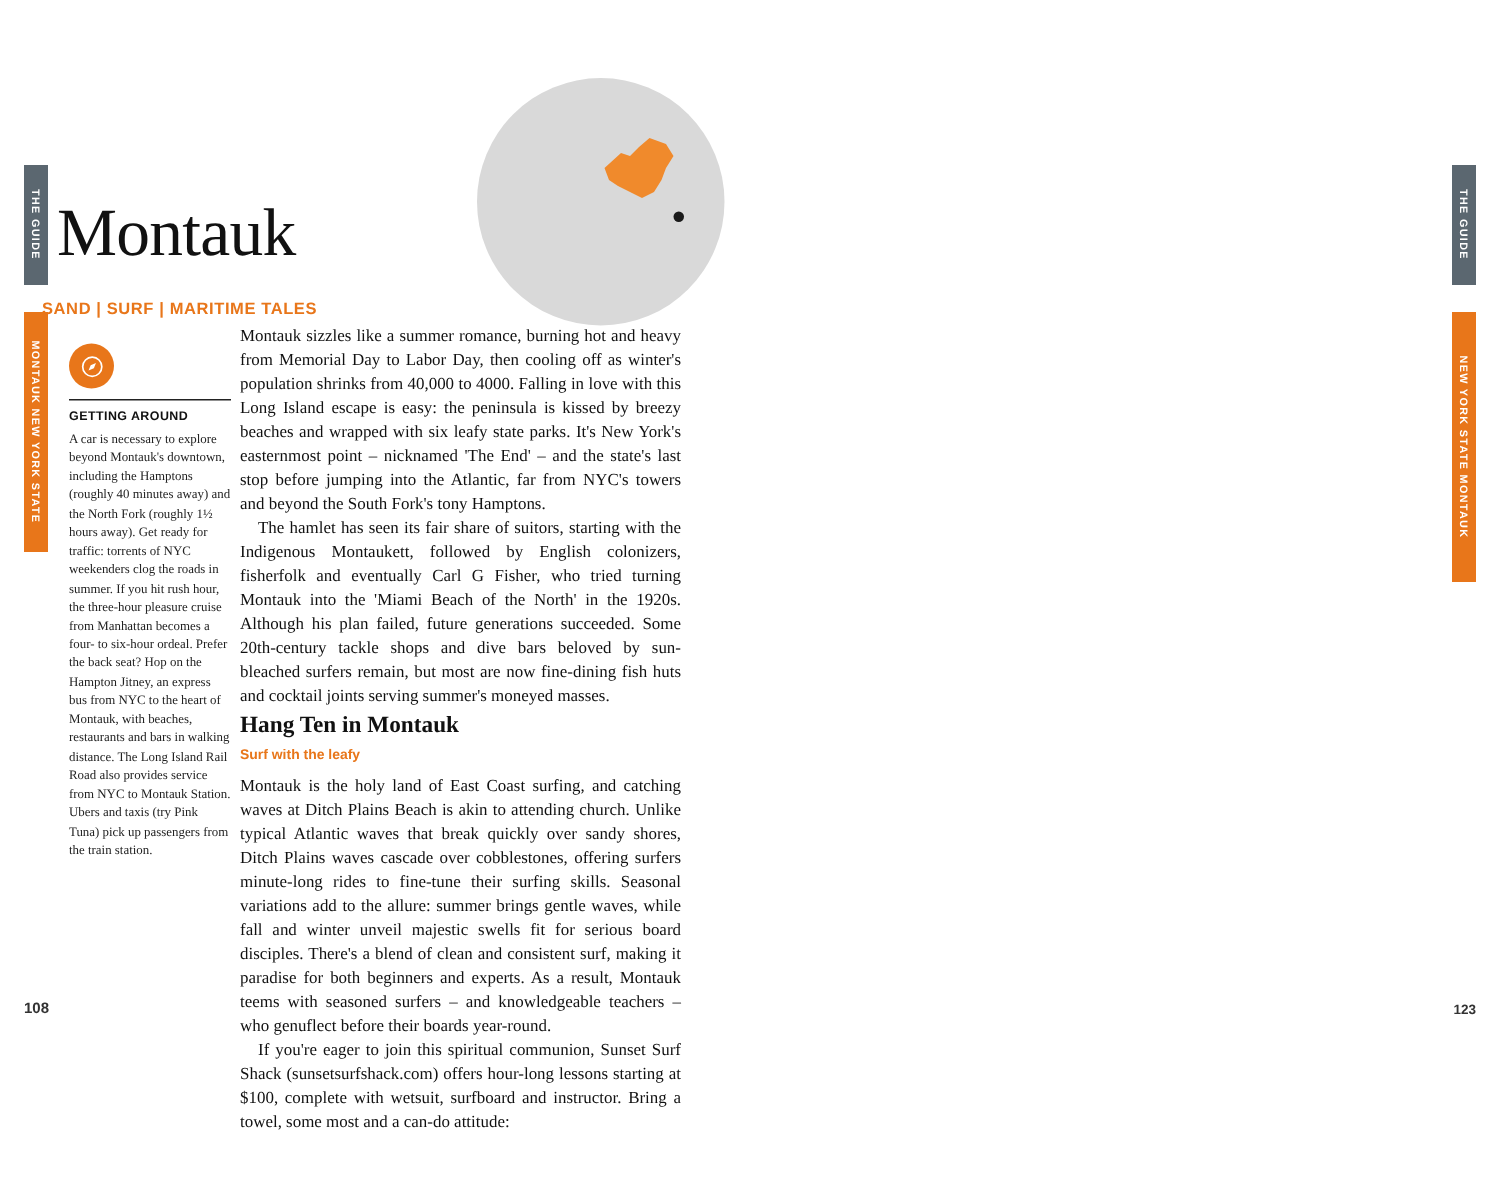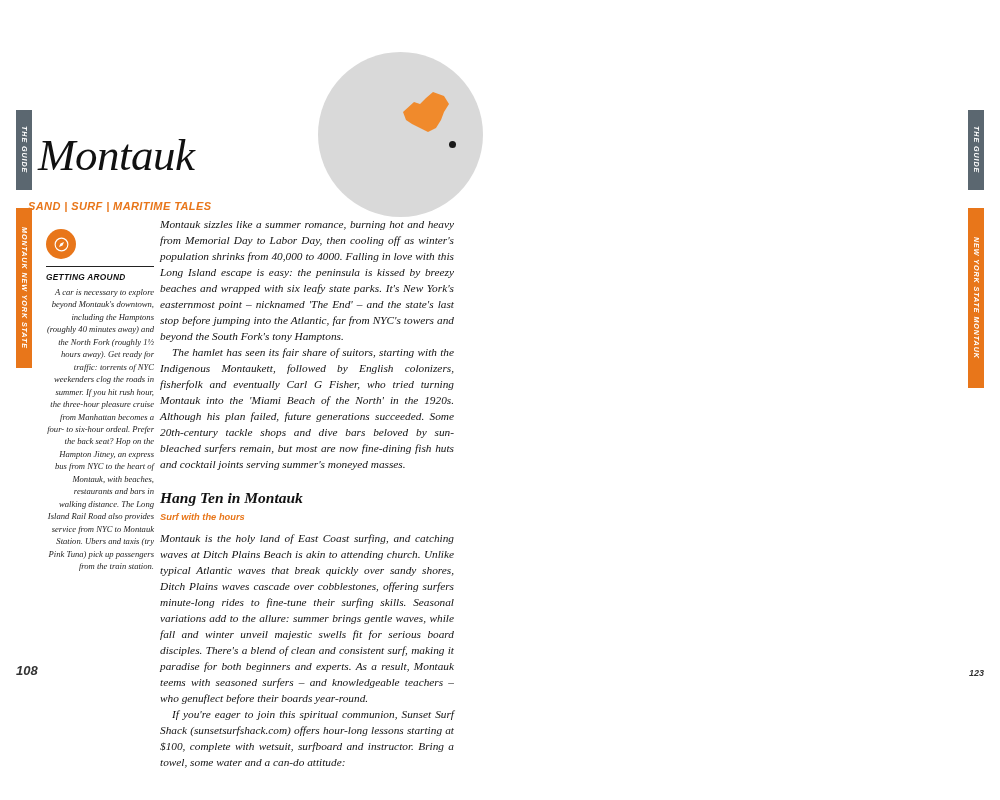--- a/index.html
+++ b/index.html
@@ -4,21 +4,21 @@
 <style>
   * { box-sizing: border-box; }
   html, body { margin:0; padding:0; }
   body {
     width:1000px; height:800px;
     font-family:"Liberation Serif", serif;
     background:#ffffff;
     overflow:hidden;
     position:relative;
   }
-  .page { position:absolute; top:0; width:500px; height:700px; background:#fff;font-style:italic; }
+  .page { position:absolute; top:0; width:500px; height:700px; background:#fff; }
   .page-left { left:0; }
   .page-right { left:500px; }
 
   
   .side-tab {
     position:absolute; width:16px;
     writing-mode:vertical-rl;
     text-orientation:mixed;
     font-family:"Liberation Sans", sans-serif;
     font-size:7.2px; letter-spacing:0.9px;
@@ -56,40 +56,40 @@
     display:flex; align-items:center; justify-content:center; color:#fff;
   }
   .ga-rule { width:100%; height:1px; background:#222; margin:7px 0 5px; }
   .ga-title {
     font-family:"Liberation Sans", sans-serif;
     font-size:8.3px; font-weight:700; letter-spacing:0.3px; color:#111;
     margin-bottom:4px;
   }
   .ga-body {
     font-family:"Liberation Serif", serif;
-    font-size:8.6px; line-height:1.45; color:#222; text-align:right;
+    font-size:8.6px; line-height:1.45; color:#222; text-align:left;
   }
 
   .lcol {
     position:absolute; left:160px; top:216px; width:294px;
     font-size:11.3px; line-height:1.42; color:#111; text-align:justify;
   }
   .lcol p { margin:0; text-indent:0; }
   .lcol p + p { text-indent:12px; }
   .sub-h {
     font-family:"Liberation Serif", serif;
-    font-size:15.5px; font-weight:700; color:#111; margin:14px 0 2px;
+    font-size:15.5px; font-weight:700; color:#111; margin:0 0 2px;
   }
   .sub-k {
     font-family:"Liberation Sans", sans-serif;
     font-size:9.3px; font-weight:700; color:#e8761a; margin-bottom:6px;
   }
   .folio-l {
     position:absolute; left:16px; bottom:22px;
-    font-family:"Liberation Sans", sans-serif; font-size:13px; color:#333; font-weight:700;
+    font-family:"Liberation Sans", sans-serif; font-size:10px; color:#333; font-weight:700;
   }
   .folio-r {
     position:absolute; right:16px; bottom:22px;
     font-family:"Liberation Sans", sans-serif; font-size:9px; color:#333; font-weight:700;
   }
 </style>
 </head>
 <body>
 
 <div class="page page-left">
@@ -118,23 +118,23 @@
     </div>
     <div class="ga-rule"></div>
     <div class="ga-title">GETTING AROUND</div>
     <div class="ga-body">A car is necessary to explore beyond Montauk's downtown, including the Hamptons (roughly 40 minutes away) and the North Fork (roughly 1½ hours away). Get ready for traffic: torrents of NYC weekenders clog the roads in summer. If you hit rush hour, the three-hour pleasure cruise from Manhattan becomes a four- to six-hour ordeal. Prefer the back seat? Hop on the Hampton Jitney, an express bus from NYC to the heart of Montauk, with beaches, restaurants and bars in walking distance. The Long Island Rail Road also provides service from NYC to Montauk Station. Ubers and taxis (try Pink Tuna) pick up passengers from the train station.</div>
   </div>
 
   <div class="lcol">
     <p>Montauk sizzles like a summer romance, burning hot and heavy from Memorial Day to Labor Day, then cooling off as winter's population shrinks from 40,000 to 4000. Falling in love with this Long Island escape is easy: the peninsula is kissed by breezy beaches and wrapped with six leafy state parks. It's New York's easternmost point – nicknamed 'The End' – and the state's last stop before jumping into the Atlantic, far from NYC's towers and beyond the South Fork's tony Hamptons.</p>
     <p>The hamlet has seen its fair share of suitors, starting with the Indigenous Montaukett, followed by English colonizers, fisherfolk and eventually Carl G Fisher, who tried turning Montauk into the 'Miami Beach of the North' in the 1920s. Although his plan failed, future generations succeeded. Some 20th-century tackle shops and dive bars beloved by sun-bleached surfers remain, but most are now fine-dining fish huts and cocktail joints serving summer's moneyed masses.</p>
     <div class="sub-h">Hang Ten in Montauk</div>
-    <div class="sub-k">Surf with the hours</div>
+    <div class="sub-k">Surf with the leafy</div>
     <p>Montauk is the holy land of East Coast surfing, and catching waves at Ditch Plains Beach is akin to attending church. Unlike typical Atlantic waves that break quickly over sandy shores, Ditch Plains waves cascade over cobblestones, offering surfers minute-long rides to fine-tune their surfing skills. Seasonal variations add to the allure: summer brings gentle waves, while fall and winter unveil majestic swells fit for serious board disciples. There's a blend of clean and consistent surf, making it paradise for both beginners and experts. As a result, Montauk teems with seasoned surfers – and knowledgeable teachers – who genuflect before their boards year-round.</p>
-    <p>If you're eager to join this spiritual communion, Sunset Surf Shack (sunsetsurfshack.com) offers hour-long lessons starting at $100, complete with wetsuit, surfboard and instructor. Bring a towel, some water and a can-do attitude:</p>
+    <p>If you're eager to join this spiritual communion, Sunset Surf Shack (sunsetsurfshack.com) offers hour-long lessons starting at $100, complete with wetsuit, surfboard and instructor. Bring a towel, some most and a can-do attitude:</p>
   </div>
 
   <div class="folio-l">108</div>
 </div>
 
 <div class="page page-right">
 
   <div class="side-tab tab-guide-r">THE GUIDE</div>
   <div class="side-tab tab-ny-r">NEW YORK STATE MONTAUK</div>
 

